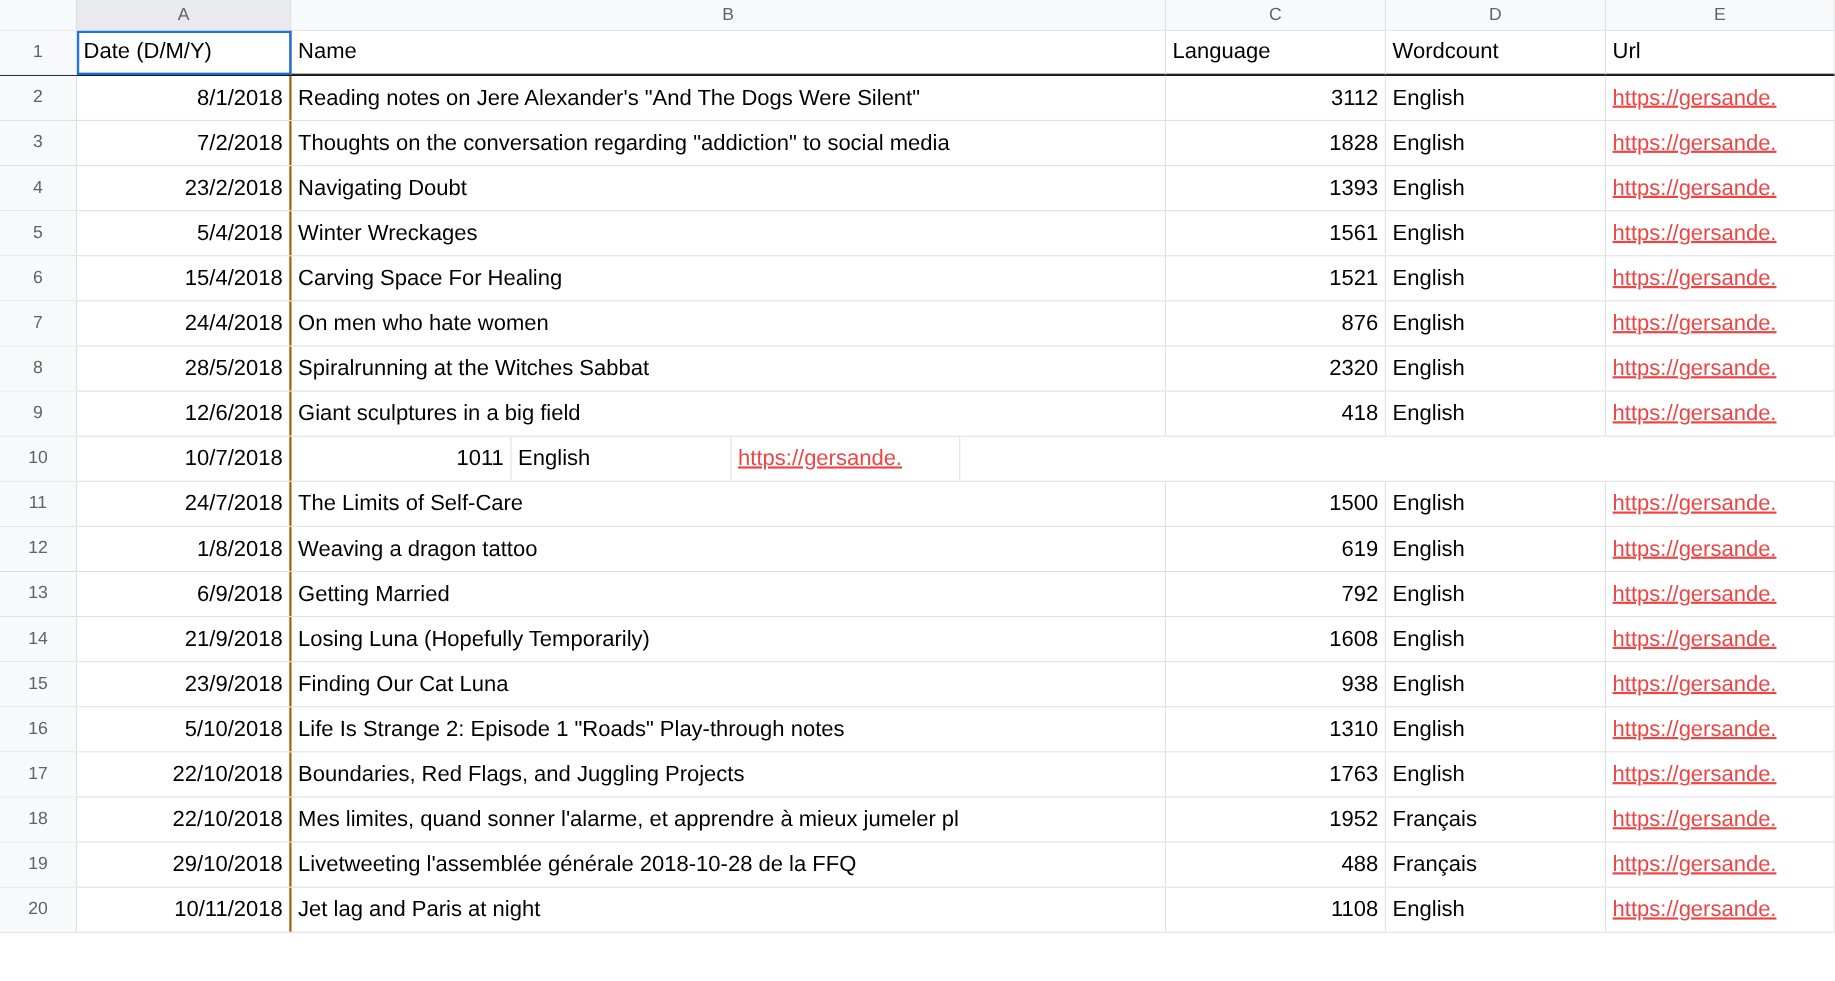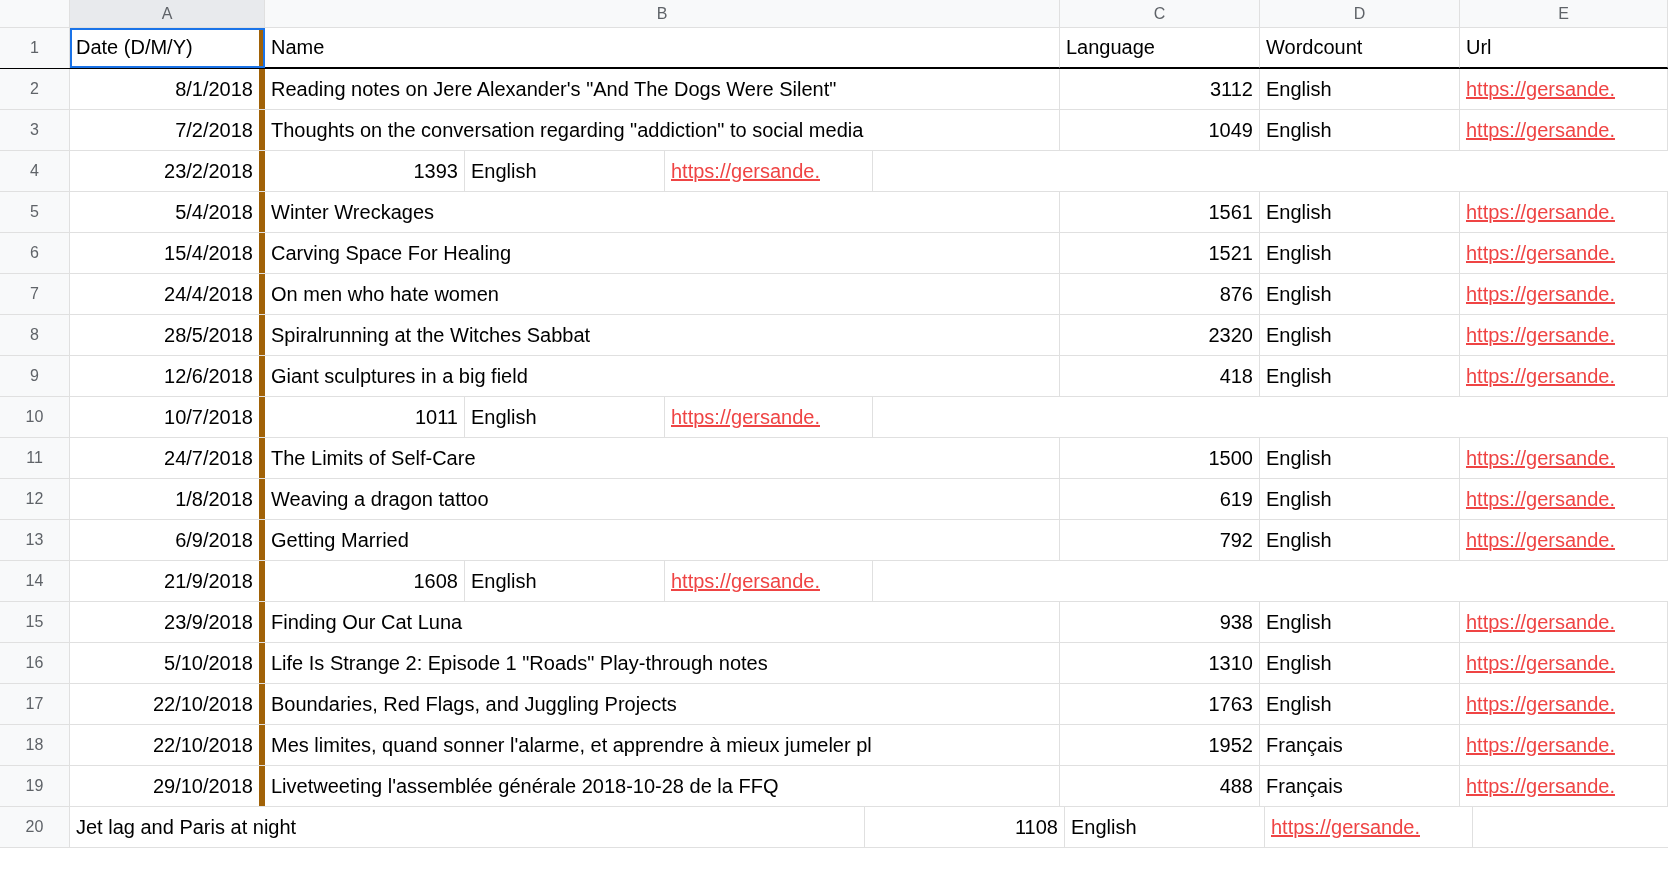--- a/index.html
+++ b/index.html
@@ -89,21 +89,21 @@
       outline-offset: -2px;
       z-index: 2;
     }
     .header-row .cell {
       border-bottom: 1px solid #000;
     }
     .header-row {
       border-bottom: 1px solid #000;
     }
     .col-A-cell {
-      border-right: 6px solid #a16207;
+      border-right: 2px solid #a16207;
     }
   </style>
 </head>
 <body>
 
 <div class="spreadsheet">
   <div class="col-headers">
     <div class="corner"></div>
     <div class="col-header col-A selected">A</div>
     <div class="col-header col-B">B</div>
@@ -127,28 +127,29 @@
     <div class="cell col-B">Reading notes on Jere Alexander's "And The Dogs Were Silent"</div>
     <div class="cell col-C right">3112</div>
     <div class="cell col-D">English</div>
     <div class="cell col-E link">https://gersande.</div>
   </div>
 
   <div class="row">
     <div class="row-header">3</div>
     <div class="cell col-A col-A-cell right">7/2/2018</div>
     <div class="cell col-B">Thoughts on the conversation regarding "addiction" to social media</div>
-    <div class="cell col-C right">1049</div>
+    <div class="cell col-C right">1828</div>
     <div class="cell col-D">English</div>
     <div class="cell col-E link">https://gersande.</div>
   </div>
 
   <div class="row">
     <div class="row-header">4</div>
     <div class="cell col-A col-A-cell right">23/2/2018</div>
+    <div class="cell col-B">Navigating Doubt</div>
     <div class="cell col-C right">1393</div>
     <div class="cell col-D">English</div>
     <div class="cell col-E link">https://gersande.</div>
   </div>
 
   <div class="row">
     <div class="row-header">5</div>
     <div class="cell col-A col-A-cell right">5/4/2018</div>
     <div class="cell col-B">Winter Wreckages</div>
     <div class="cell col-C right">1561</div>
@@ -223,20 +224,21 @@
     <div class="cell col-A col-A-cell right">6/9/2018</div>
     <div class="cell col-B">Getting Married</div>
     <div class="cell col-C right">792</div>
     <div class="cell col-D">English</div>
     <div class="cell col-E link">https://gersande.</div>
   </div>
 
   <div class="row">
     <div class="row-header">14</div>
     <div class="cell col-A col-A-cell right">21/9/2018</div>
+    <div class="cell col-B">Losing Luna (Hopefully Temporarily)</div>
     <div class="cell col-C right">1608</div>
     <div class="cell col-D">English</div>
     <div class="cell col-E link">https://gersande.</div>
   </div>
 
   <div class="row">
     <div class="row-header">15</div>
     <div class="cell col-A col-A-cell right">23/9/2018</div>
     <div class="cell col-B">Finding Our Cat Luna</div>
     <div class="cell col-C right">938</div>
@@ -275,19 +277,20 @@
     <div class="row-header">19</div>
     <div class="cell col-A col-A-cell right">29/10/2018</div>
     <div class="cell col-B">Livetweeting l'assemblée générale 2018-10-28 de la FFQ</div>
     <div class="cell col-C right">488</div>
     <div class="cell col-D">Français</div>
     <div class="cell col-E link">https://gersande.</div>
   </div>
 
   <div class="row">
     <div class="row-header">20</div>
+    <div class="cell col-A col-A-cell right">10/11/2018</div>
     <div class="cell col-B">Jet lag and Paris at night</div>
     <div class="cell col-C right">1108</div>
     <div class="cell col-D">English</div>
     <div class="cell col-E link">https://gersande.</div>
   </div>
 
 </div>
 
 </body></html>

